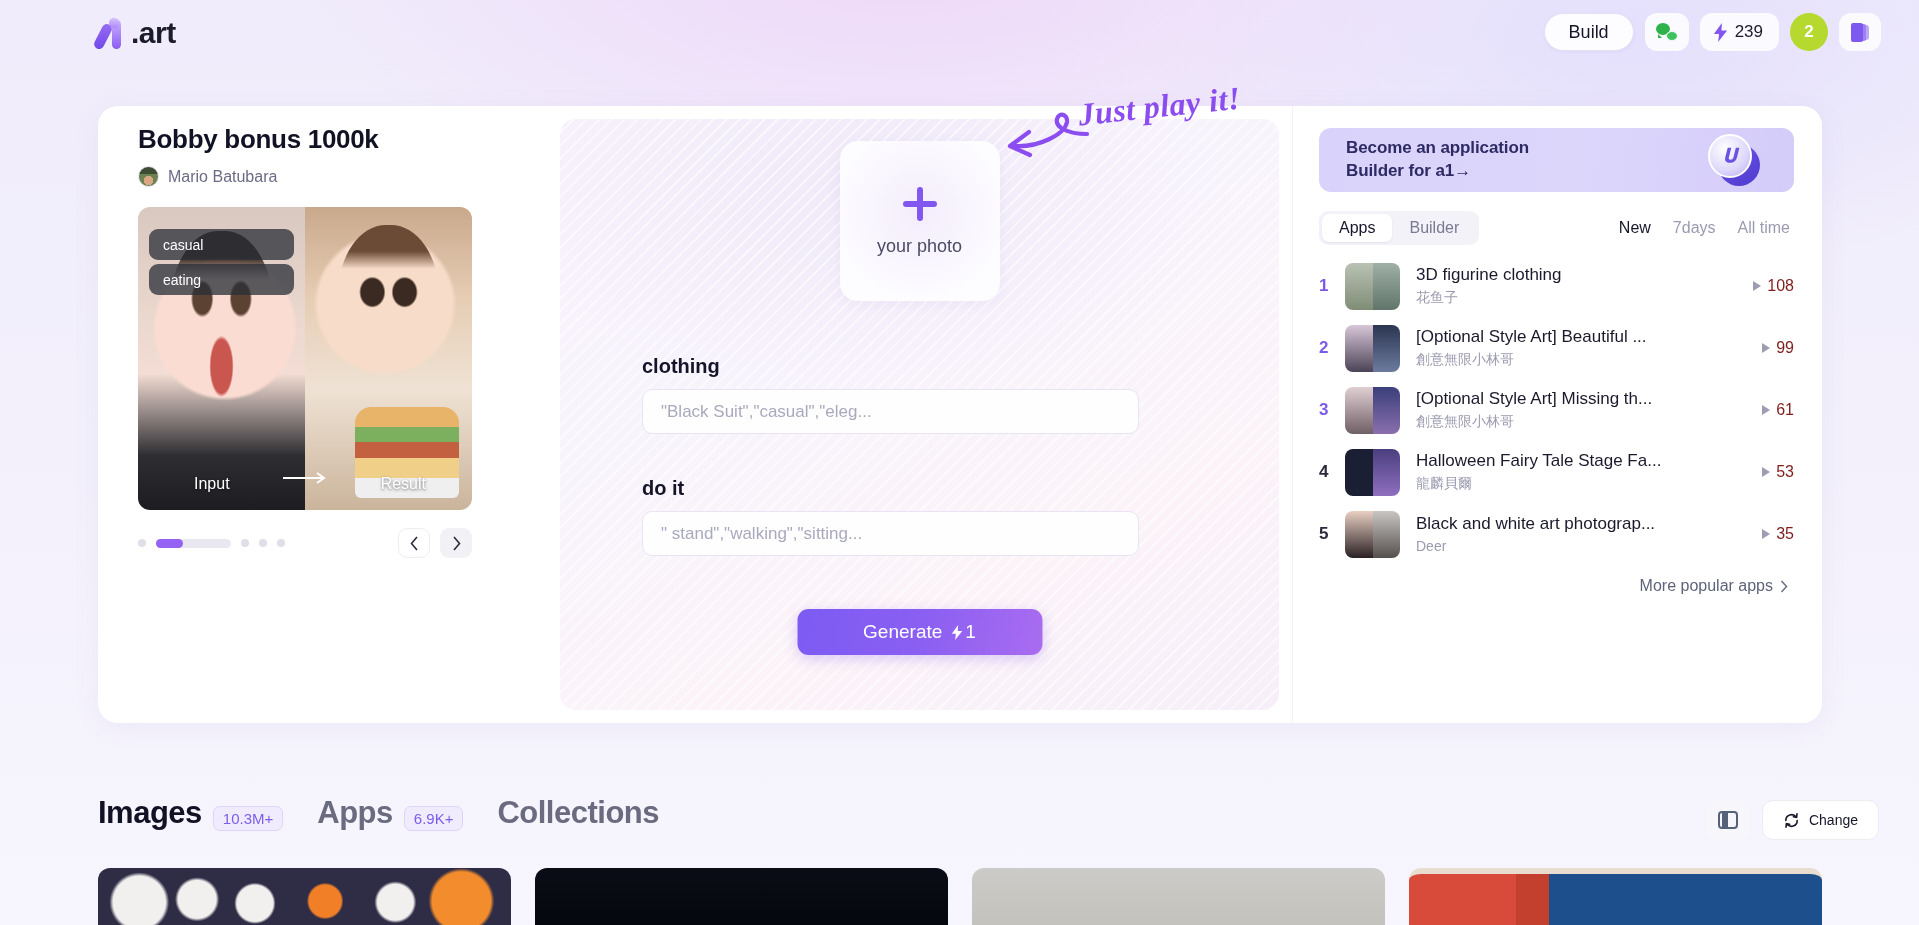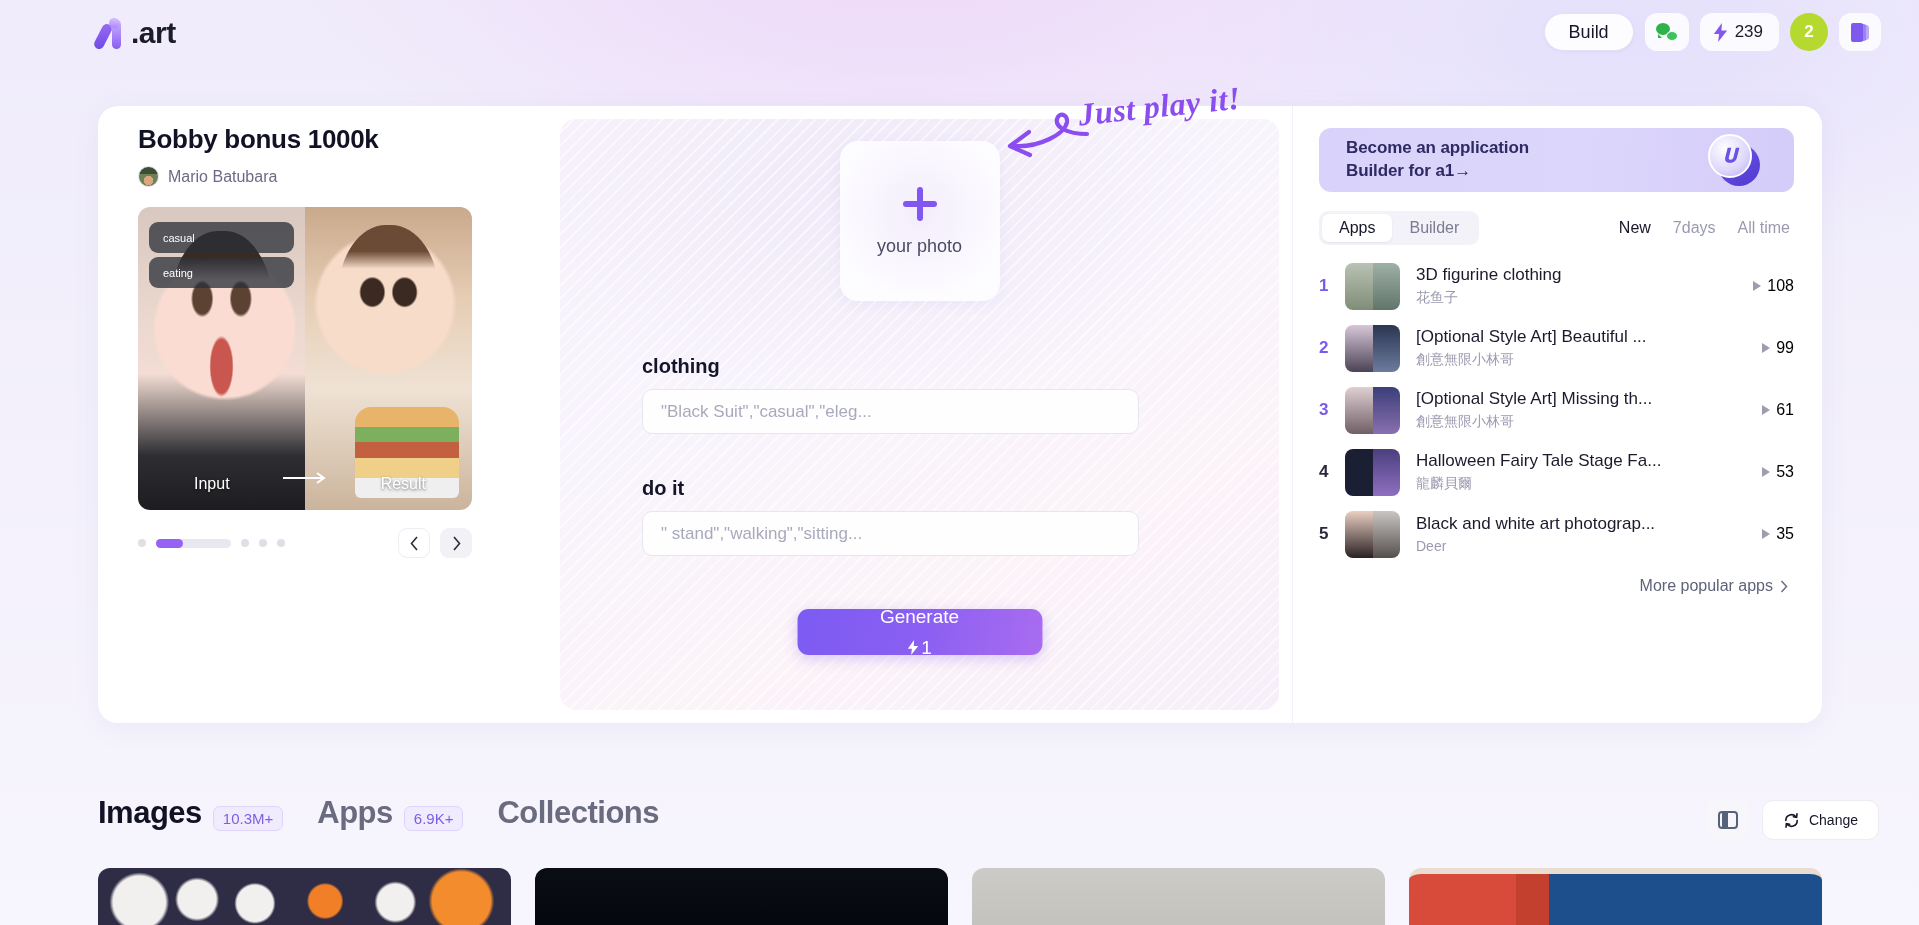--- a/index.html
+++ b/index.html
@@ -190,21 +190,21 @@
     width: 62%; height: 30%;
     background: linear-gradient(180deg,#e8b46a 0 22%, #7db05e 22% 38%, #c2603f 38% 56%, #f0cf88 56% 78%, #efefef 78% 100%);
     border-radius: 16px 16px 6px 6px;
   }
   .tag-chip {
     position: absolute; left: 11px;
     height: 31px; width: 145px;
     background: rgba(42,47,56,.76);
     border-radius: 9px;
     display: flex; align-items: center; padding-left: 14px;
-    color: #ffffff; font-size: 11px;
+    color: #ffffff; font-size: 14px; margin-top: 7px;
   }
   .tag-chip.t1 { top: 15px; }
   .tag-chip.t2 { top: 50px; }
   .prev-label {
     position: absolute; bottom: 17px;
     color: #ffffff; font-size: 16px;
     text-shadow: 0 1px 3px rgba(0,0,0,.55);
   }
   .prev-label.lbl-in  { left: 56px; }
   .prev-label.lbl-out { right: 46px; }
@@ -297,21 +297,20 @@
     position: absolute; left: 50%; top: 490px;
     transform: translateX(-50%);
     width: 245px; height: 46px;
     border: none; border-radius: 11px;
     background: linear-gradient(100deg,#7d5bf3 0%, #8a5ff2 50%, #a96cf0 100%);
     color: #ffffff; font-size: 19px;
     font-family: "Liberation Sans", sans-serif;
     display: flex; align-items: center; justify-content: center; gap: 9px;
     cursor: pointer;
     box-shadow: 0 4px 14px rgba(128,88,238,.28);
-    flex-direction: column;
   }
   .gen-cost { display: flex; align-items: center; gap: 3px; font-size: 19px; }
 
   
   .rank-panel {
     width: 530px; flex-shrink: 0;
     padding: 22px 28px 0 26px;
     background: #ffffff;
     border-left: 1px solid #f2f0f8;
   }
@@ -384,21 +383,21 @@
   .th-a, .th-b { width: 50%; height: 100%; }
   .rank-meta { flex: 1; min-width: 0; }
   .rank-title {
     font-size: 17px; color: #1a1a2c;
     white-space: nowrap; overflow: hidden; text-overflow: ellipsis;
     max-width: 305px;
   }
   .rank-author { font-size: 14px; color: #9b9bb0; margin-top: 4px; }
   .rank-plays {
     display: flex; align-items: center; gap: 6px;
-    font-size: 16px; color: #000000; flex-shrink: 0;
+    font-size: 16px; color: #7f1d1d; flex-shrink: 0;
     width: 62px; justify-content: flex-end;
   }
   .play-tri {
     width: 0; height: 0;
     border-left: 8px solid #9c9cb2;
     border-top: 5px solid transparent;
     border-bottom: 5px solid transparent;
   }
   .more-link {
     display: flex; align-items: center; justify-content: flex-end;

